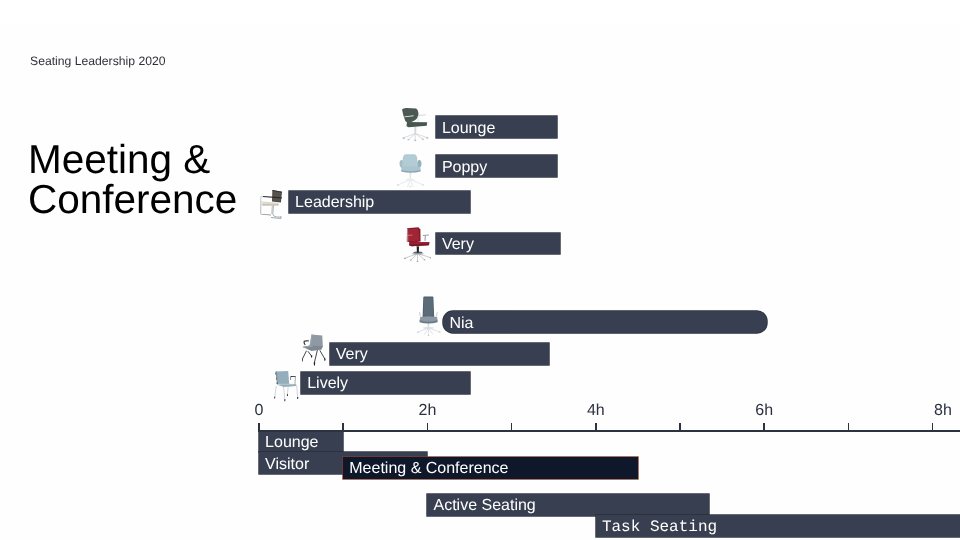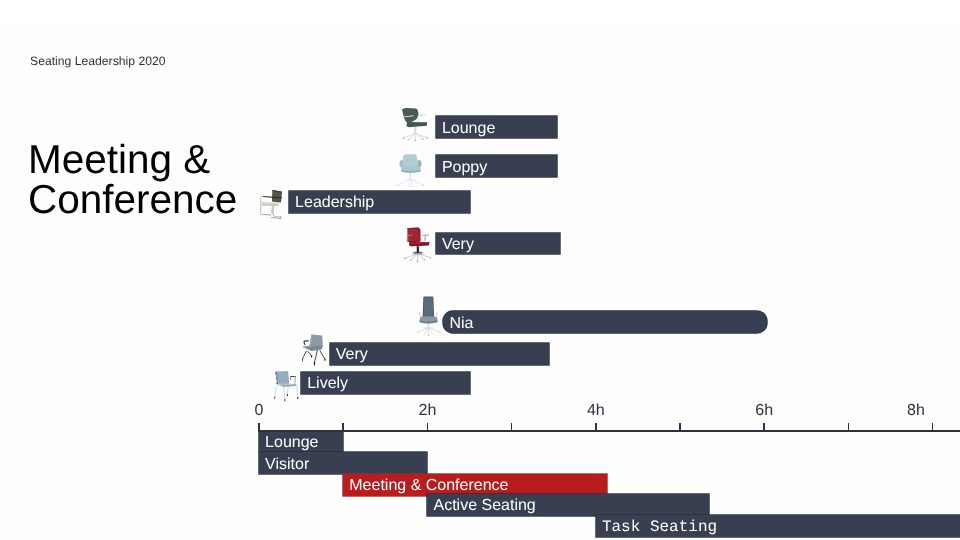--- a/index.html
+++ b/index.html
@@ -224,21 +224,21 @@
       </div>
       <div class="bar" style="left: 301.1px; top: 348px; width: 169.2px; background: rgb(55, 63, 80); box-shadow: rgb(40, 45, 58) 0px 0px 0px 0.7px;">
         <span class="lbl">Lively</span>
       </div>
       <div class="bar" style="left: 259px; top: 406.8px; width: 84.2px; background: rgb(55, 63, 80); box-shadow: rgb(40, 45, 58) 0px 0px 0px 0.7px;">
         <span class="lbl">Lounge</span>
       </div>
       <div class="bar" style="left: 259px; top: 428.3px; width: 168.4px; background: rgb(55, 63, 80); box-shadow: rgb(40, 45, 58) 0px 0px 0px 0.7px;">
         <span class="lbl">Visitor</span>
       </div>
-      <div class="bar accent" style="left: 343.2px; top: 450px; width: 264px; background: #b91c1c; box-shadow: rgb(134, 59, 41) 0px 0px 0px 0.7px;">
+      <div class="bar accent" style="left: 343.2px; top: 433px; width: 295px; background: #0f172a; box-shadow: rgb(134, 59, 41) 0px 0px 0px 0.7px;">
         <span class="lbl">Meeting &amp; Conference</span>
       </div>
       <div class="bar" style="left: 427.4px; top: 470.2px; width: 282px; background: rgb(55, 63, 80); box-shadow: rgb(40, 45, 58) 0px 0px 0px 0.7px;">
         <span class="lbl">Active Seating</span>
       </div>
       <div class="bar" style="left: 595.8px; top: 491px; width: 364.6px; background: rgb(55, 63, 80); box-shadow: rgb(40, 45, 58) 0px 0px 0px 0.7px; font-family: Liberation Mono, monospace;">
         <span class="lbl">Task Seating</span>
       </div>
     </div>
   <div id="axis">
@@ -249,16 +249,16 @@
       <div class="tick" style="left: 426.6px;"></div>
       <div class="tlab" style="left: 427.4px;">2h</div>
       <div class="tick" style="left: 510.8px;"></div>
       <div class="tick" style="left: 595px;"></div>
       <div class="tlab" style="left: 595.8px;">4h</div>
       <div class="tick" style="left: 679.2px;"></div>
       <div class="tick" style="left: 763.4px;"></div>
       <div class="tlab" style="left: 764.2px;">6h</div>
       <div class="tick" style="left: 847.6px;"></div>
       <div class="tick" style="left: 931.8px;"></div>
-      <div class="tlab" style="left: 916px;">8h</div>
+      <div class="tlab" style="left: 943px;">8h</div>
     </div>
 
 </div>
 
 </body></html>

